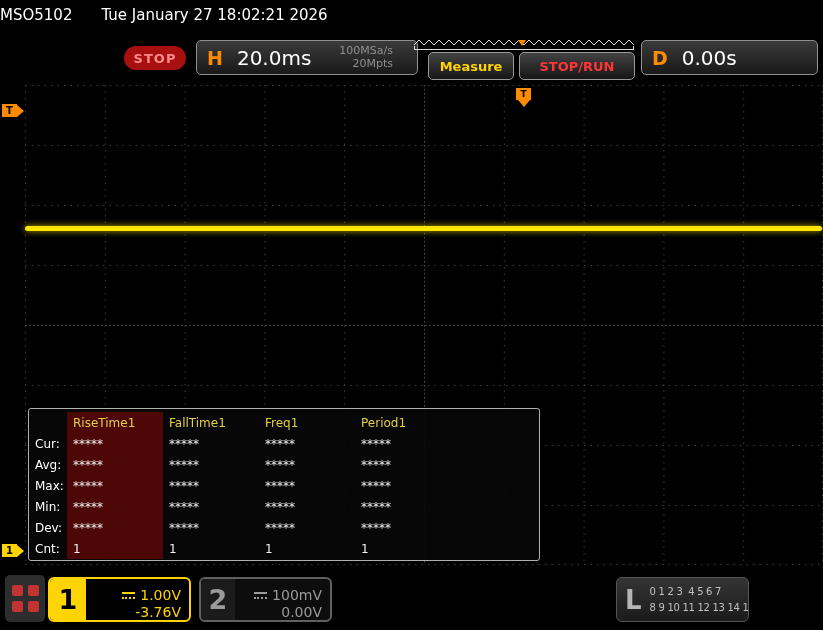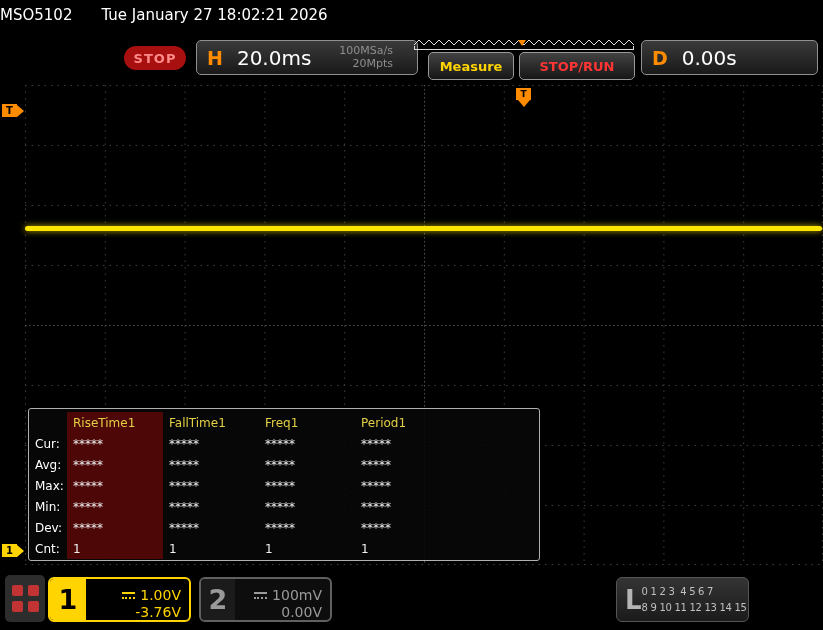--- a/index.html
+++ b/index.html
@@ -52,21 +52,21 @@
   .chnum1 { width:36px; background:#ffd400; color:#000; font-size:27px; font-weight:bold; display:flex; align-items:center; justify-content:center; }
   .ch2 { left:199px; width:133px; border:2px solid #606060; background:#0d0d0d; }
   .chnum2 { width:34px; background:#1b1b1b; color:#9a9a9a; font-size:27px; font-weight:bold; display:flex; align-items:center; justify-content:center; }
   .chvals { flex:1; display:flex; flex-direction:column; justify-content:flex-end; align-items:flex-end; padding-right:8px; gap:1px; color:#ffd400; font-size:14px; }
   .ch2 .chvals { color:#9a9a9a; }
   .chscale { display:flex; align-items:center; gap:5px; }
   .dcicon { width:13px; height:7px; border-top:2px solid currentColor; position:relative; display:inline-block; }
   .dcicon::after { content:""; position:absolute; left:0; bottom:0; width:100%; border-bottom:2px dotted currentColor; }
   .labox { position:absolute; left:616px; top:12px; width:133px; height:45px; background:linear-gradient(#343434,#1b1b1b); border:1px solid #555; border-radius:6px; display:flex; align-items:center; overflow:hidden; }
   .lletter { color:#b5b5b5; font-size:26px; font-weight:bold; margin-left:8px; }
-  .ladigits { margin-left:0; display:flex; flex-direction:column; color:#c0c0c0; font-size:10px; line-height:1.55; white-space:pre; letter-spacing:-0.3px; }
+  .ladigits { margin-left:8px; display:flex; flex-direction:column; color:#c0c0c0; font-size:10px; line-height:1.55; white-space:pre; letter-spacing:-0.3px; }
 </style>
 </head>
 <body>
 
 <div class="stage">
 
   <div class="topbar">
     <span>MSO5102</span>
     <span>Tue January 27 18:02:21 2026</span>
   </div>

